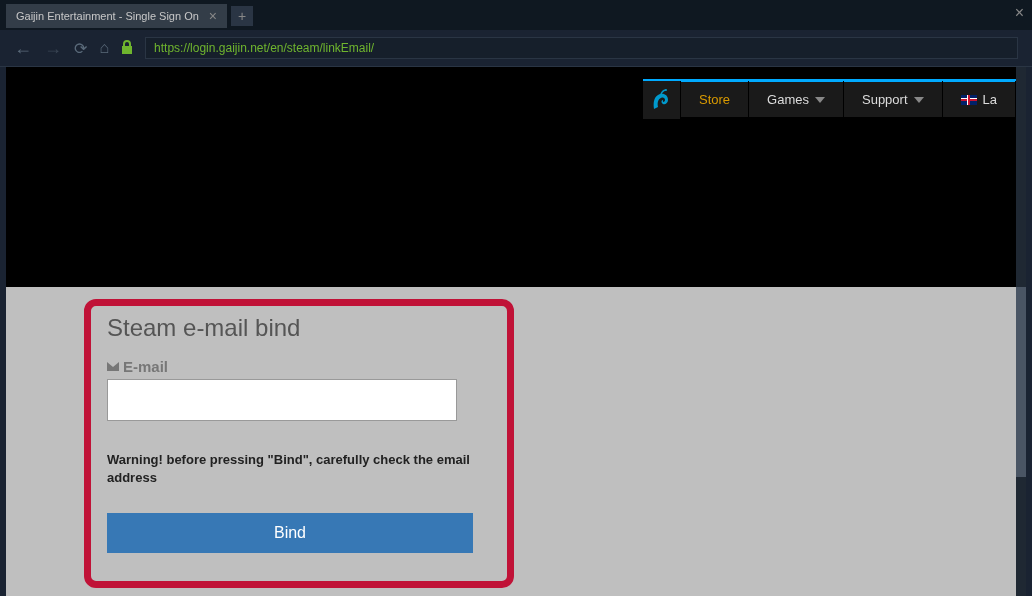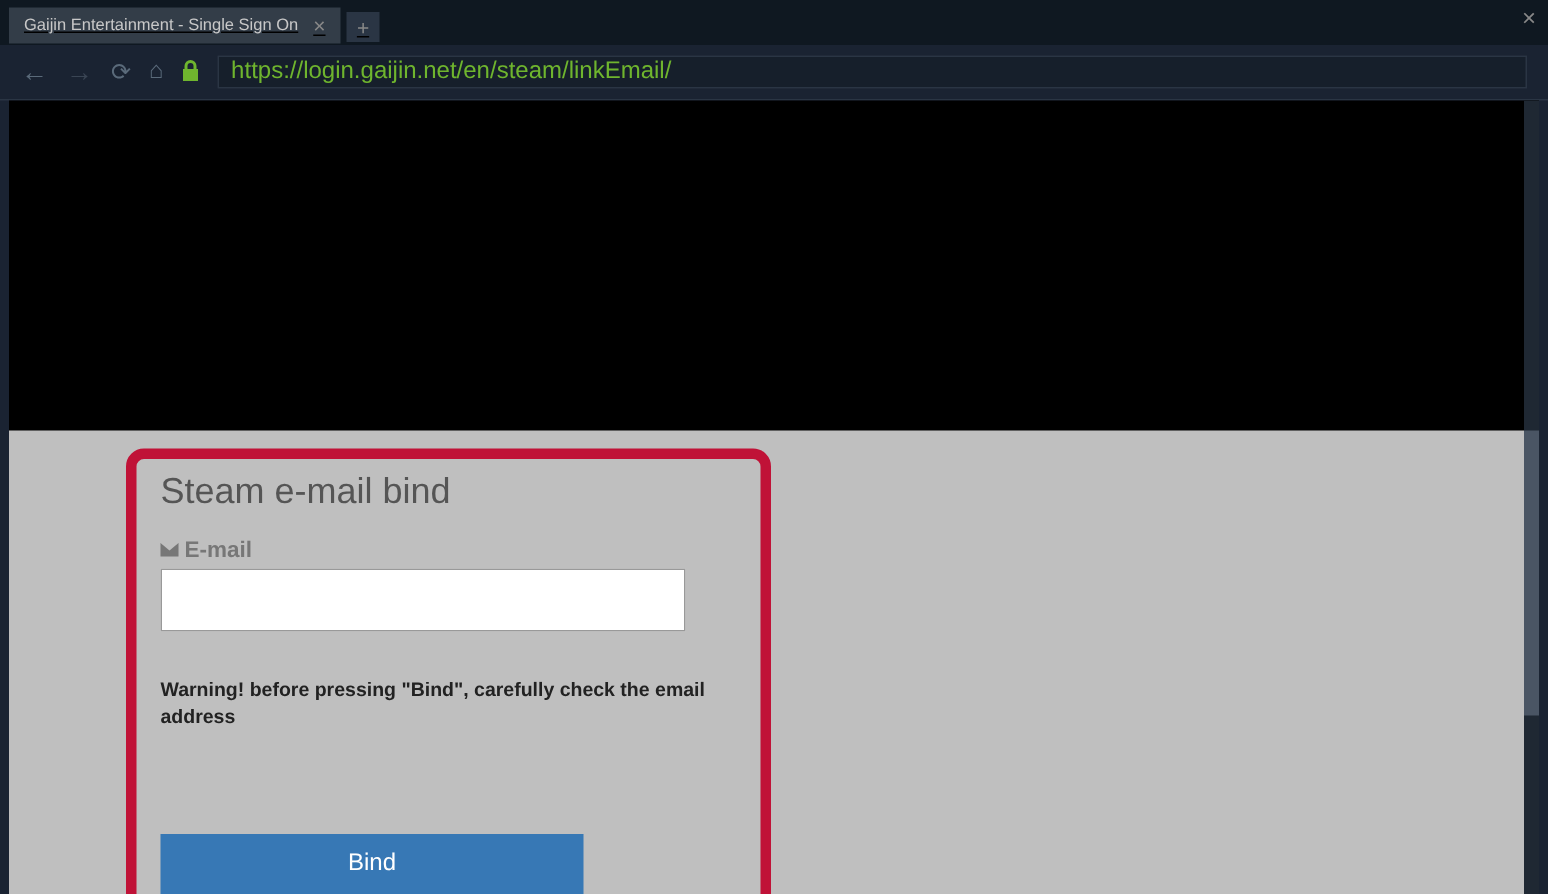--- a/index.html
+++ b/index.html
@@ -12,24 +12,22 @@
   position: relative;
 }
 
 
 .browser-chrome {
   background: #1a2332;
   border-bottom: 1px solid #2a3544;
 }
 .tabs-row {
   display: flex;
-  align-items: center;
   height: 30px;
   background: #0f1821;
-  text-decoration: underline;
 }
 .tab {
   display: flex;
   align-items: center;
   background: #333d48;
   height: 24px;
   padding: 0 10px;
   margin-left: 6px;
   margin-top: 4px;
   font-size: 11px;
@@ -78,21 +76,21 @@
   flex: 1;
   background: #161f2b;
   border: 1px solid #2a3544;
   height: 22px;
   display: flex;
   align-items: center;
   padding: 0 8px;
 }
 .url-text {
   color: #6fb52e;
-  font-size: 16px;
+  font-size: 12px;
 }
 .close-window {
   position: absolute;
   top: 4px;
   right: 8px;
   color: #888;
   font-size: 16px;
   cursor: pointer;
 }
 
@@ -241,28 +239,27 @@
   margin-bottom: 30px;
 }
 .warning-text {
   font-size: 13px;
   font-weight: bold;
   color: #222;
   margin-bottom: 26px;
   line-height: 1.4;
 }
 .bind-button {
-  width: 282px;
+  width: 366px;
   height: 40px;
   background: #3778b5;
   color: #fff;
   border: none;
   font-size: 16px;
   cursor: pointer;
-  margin-top: 43px;
 }
 
 
 .gaijin-logo svg { display: block; }
 
 
 .snail-mini svg { display:block; }
 </style>
 </head>
 <body>
@@ -289,20 +286,44 @@
     </span>
     <div class="url-bar">
       <span class="url-text">https://login.gaijin.net/en/steam/linkEmail/</span>
     </div>
   </div>
 </div>
 
 <div class="viewport">
 
 
+  <div class="topnav">
+    <div class="topnav-logo snail-mini">
+      <svg width="24" height="24" viewBox="0 0 24 24">
+        <path fill="#0099cc" d="M4 21 C3 14 4 8 10 6 C14 5 18 7 18 12 C18 15 15 17 13 16 C11 15 11 12 13 12 L13 14 C14 14 15 13 15 12 C15 10 13 9 11 10 C8 11 7 15 8 19 Z"></path>
+        <path d="M11 6 Q13 2 16 2" stroke="#0099cc" stroke-width="1.5" fill="none"></path>
+        <circle cx="16" cy="2" r="1" fill="#0099cc"></circle>
+      </svg>
+    </div>
+    <div class="topnav-item active">
+      <span>Store</span>
+    </div>
+    <div class="topnav-item">
+      <span>Games</span>
+      <span class="dropdown-caret"></span>
+    </div>
+    <div class="topnav-item">
+      <span>Support</span>
+      <span class="dropdown-caret"></span>
+    </div>
+    <div class="topnav-item">
+      <span class="flag-icon"></span>
+      <span>La</span>
+    </div>
+  </div>
 
   <div class="content-area">
     <div class="highlight-box">
       <h2 class="form-title">Steam e-mail bind</h2>
 
       <div class="field-label">
         <span class="envelope-icon"></span>
         <span>E-mail</span>
       </div>
       <input type="text" class="email-input" value="" style="">

